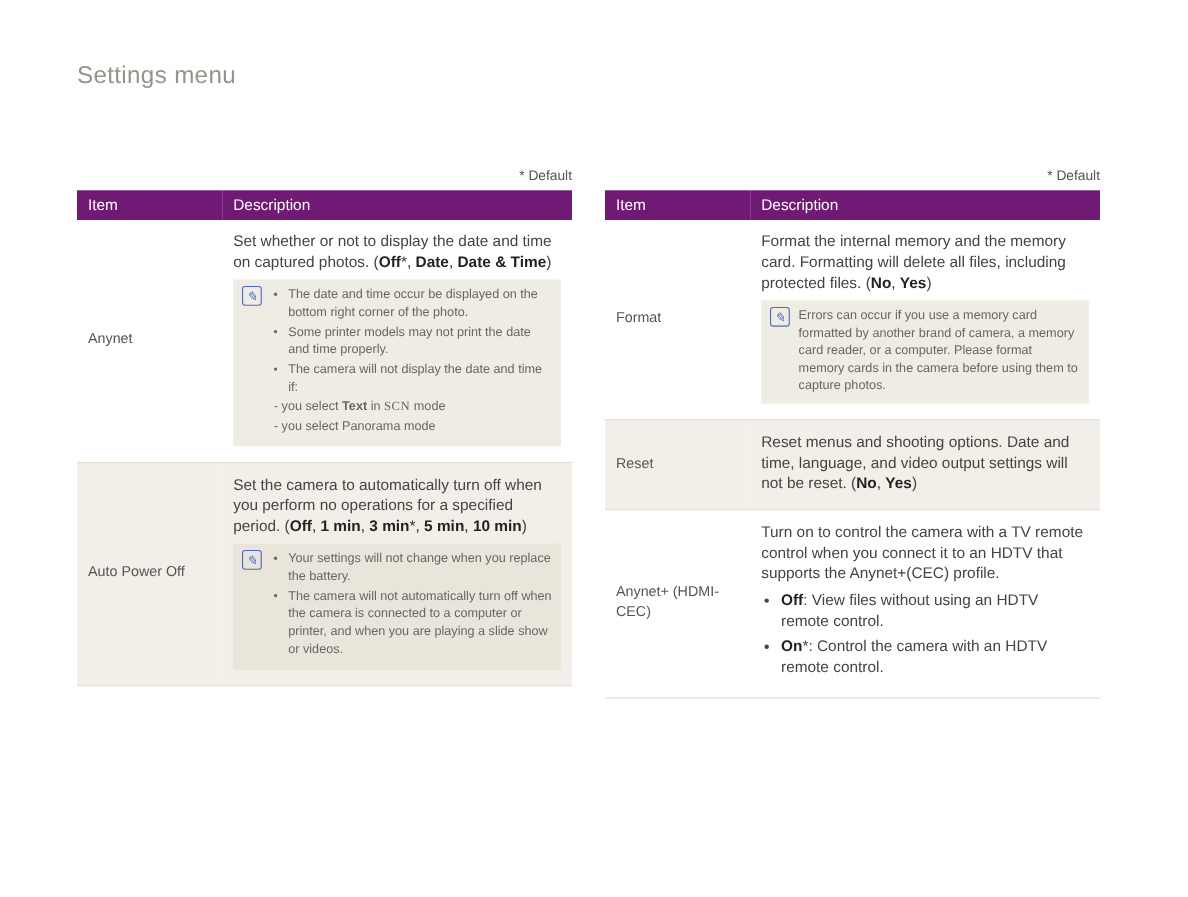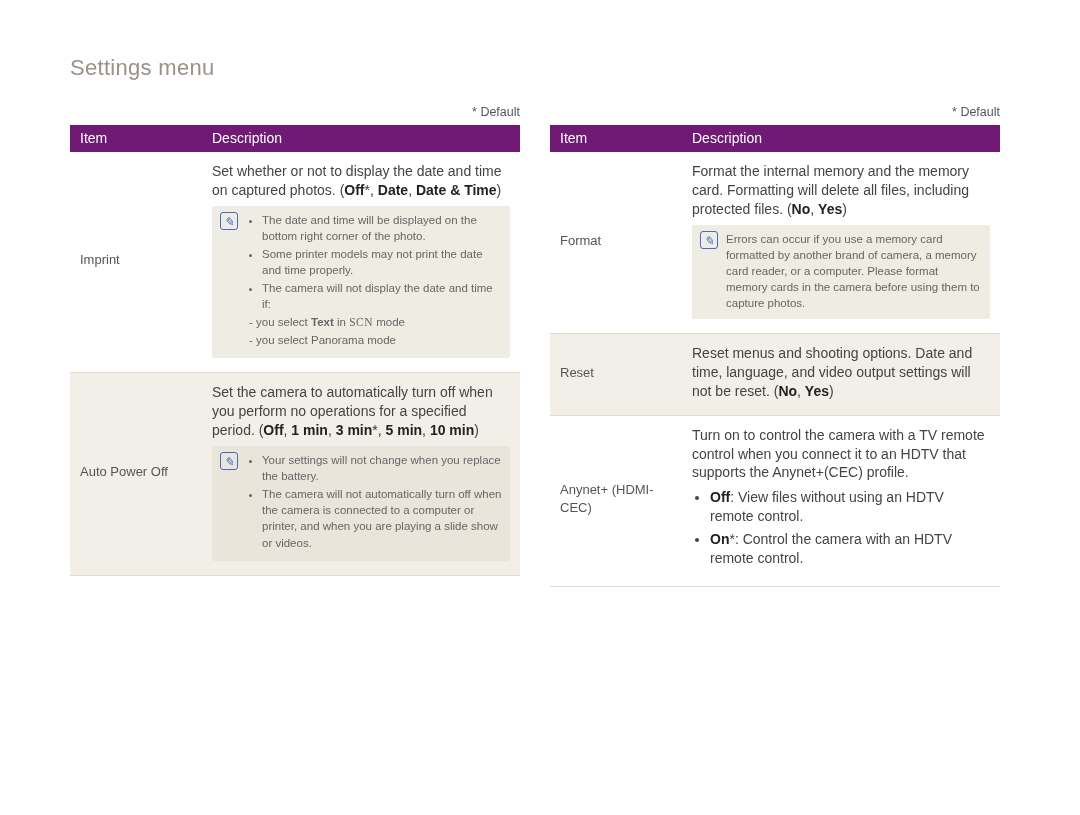--- a/index.html
+++ b/index.html
@@ -23,20 +23,21 @@
     color: #999288;
     letter-spacing: 0.3px;
     margin-bottom: 24px;
   }
   .columns {
     display: flex;
     gap: 30px;
   }
   .col {
     width: 450px;
+    margin-top: 48px;
   }
   .default-note {
     text-align: right;
     font-size: 12.5px;
     color: #555;
     margin-bottom: 6px;
   }
   table.settings {
     width: 100%;
     border-collapse: collapse;
@@ -144,29 +145,29 @@
     <div class="col">
       <div class="default-note">* Default</div>
       <table class="settings">
         <tbody>
             <tr>
           <th>Item</th>
           <th>Description</th>
         </tr>
 
         <tr class="sep">
-          <td class="item">Imprint</td>
+          <td class="item">Anynet</td>
           <td>
             <div class="desc-block">
               <span>Set whether or not to display the date and time on captured photos. (</span><span class="opt"><b>Off</b>*, <b>Date</b>, <b>Date &amp; Time</b></span><span>)</span>
               <div class="note-box">
                 <div class="note-icon">✎</div>
                 <div class="note-body">
                   <ul>
-                    <li>The date and time will be displayed on the bottom right corner of the photo.</li>
+                    <li>The date and time occur be displayed on the bottom right corner of the photo.</li>
                     <li>Some printer models may not print the date and time properly.</li>
                     <li>The camera will not display the date and time if:</li>
                   </ul>
                   <ul class="sub">
                     <li>you select <b>Text</b> in <span class="scn">SCN</span> mode</li>
                     <li>you select Panorama mode</li>
                   </ul>
                 </div>
               </div>
             </div>

